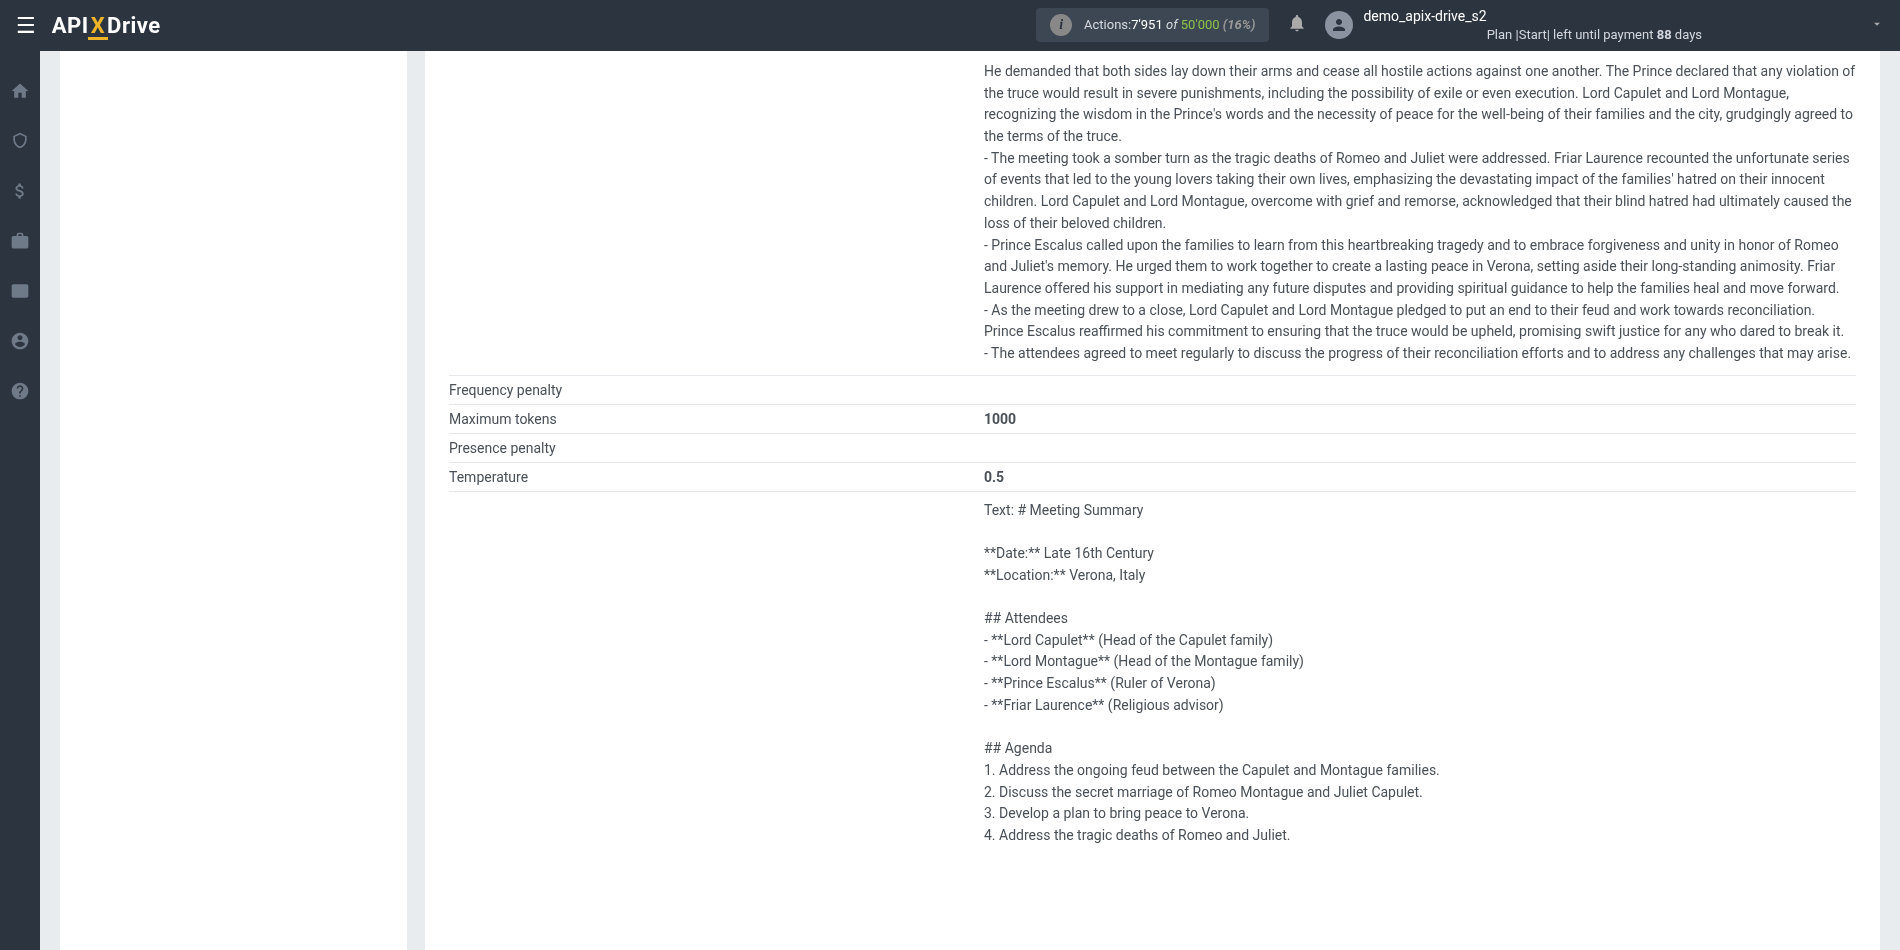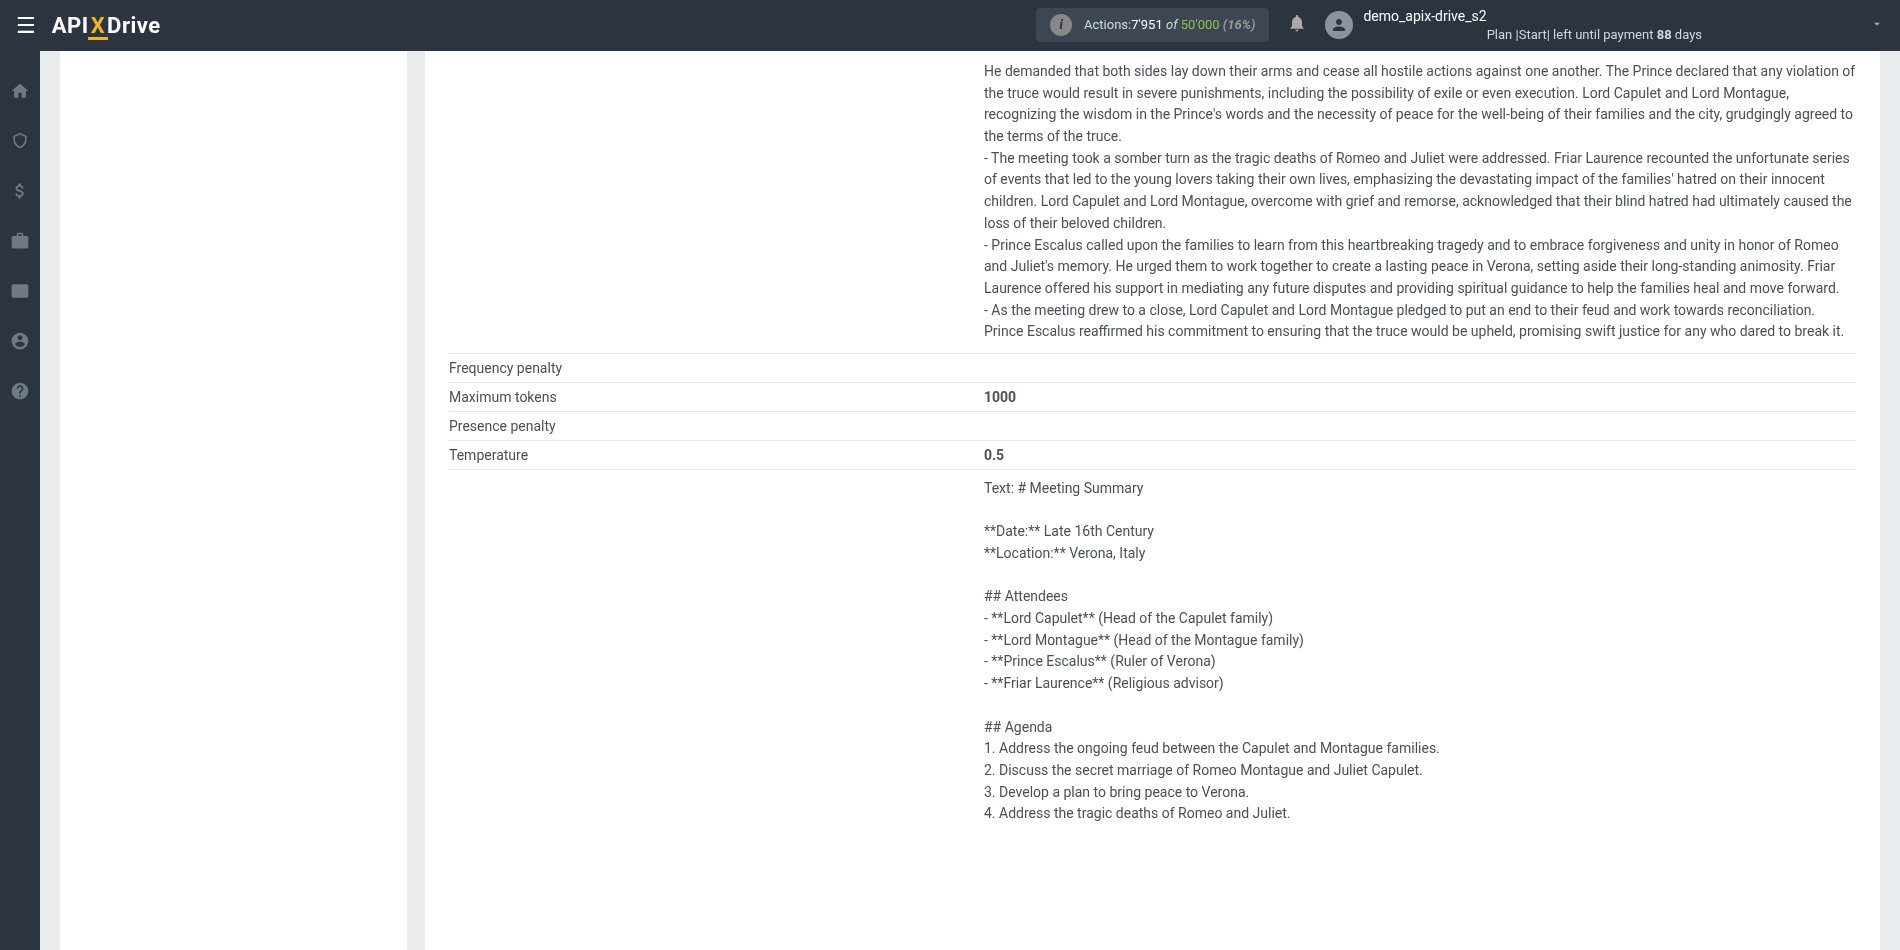--- a/index.html
+++ b/index.html
@@ -329,20 +329,21 @@
 </div>
 
 <div class="main-content">
   <div class="left-panel"></div>
   <div class="right-panel">
     <div class="content-text" style="padding-left:535px;">
       <div>He demanded that both sides lay down their arms and cease all hostile actions against one another. The Prince declared that any violation of the truce would result in severe punishments, including the possibility of exile or even execution. Lord Capulet and Lord Montague, recognizing the wisdom in the Prince's words and the necessity of peace for the well-being of their families and the city, grudgingly agreed to the terms of the truce.</div>
       <div>- The meeting took a somber turn as the tragic deaths of Romeo and Juliet were addressed. Friar Laurence recounted the unfortunate series of events that led to the young lovers taking their own lives, emphasizing the devastating impact of the families' hatred on their innocent children. Lord Capulet and Lord Montague, overcome with grief and remorse, acknowledged that their blind hatred had ultimately caused the loss of their beloved children.</div>
       <div>- Prince Escalus called upon the families to learn from this heartbreaking tragedy and to embrace forgiveness and unity in honor of Romeo and Juliet's memory. He urged them to work together to create a lasting peace in Verona, setting aside their long-standing animosity. Friar Laurence offered his support in mediating any future disputes and providing spiritual guidance to help the families heal and move forward.</div>
       <div>- As the meeting drew to a close, Lord Capulet and Lord Montague pledged to put an end to their feud and work towards reconciliation. Prince Escalus reaffirmed his commitment to ensuring that the truce would be upheld, promising swift justice for any who dared to break it.</div>
+      <div>- The attendees agreed to meet regularly to discuss the progress of their reconciliation efforts and to address any challenges that may arise.</div>
     </div>
     <div class="table-row with-top-border">
       <div class="table-label">Frequency penalty</div>
       <div class="table-value"></div>
     </div>
     <div class="table-row">
       <div class="table-label">Maximum tokens</div>
       <div class="table-value">1000</div>
     </div>
     <div class="table-row">

